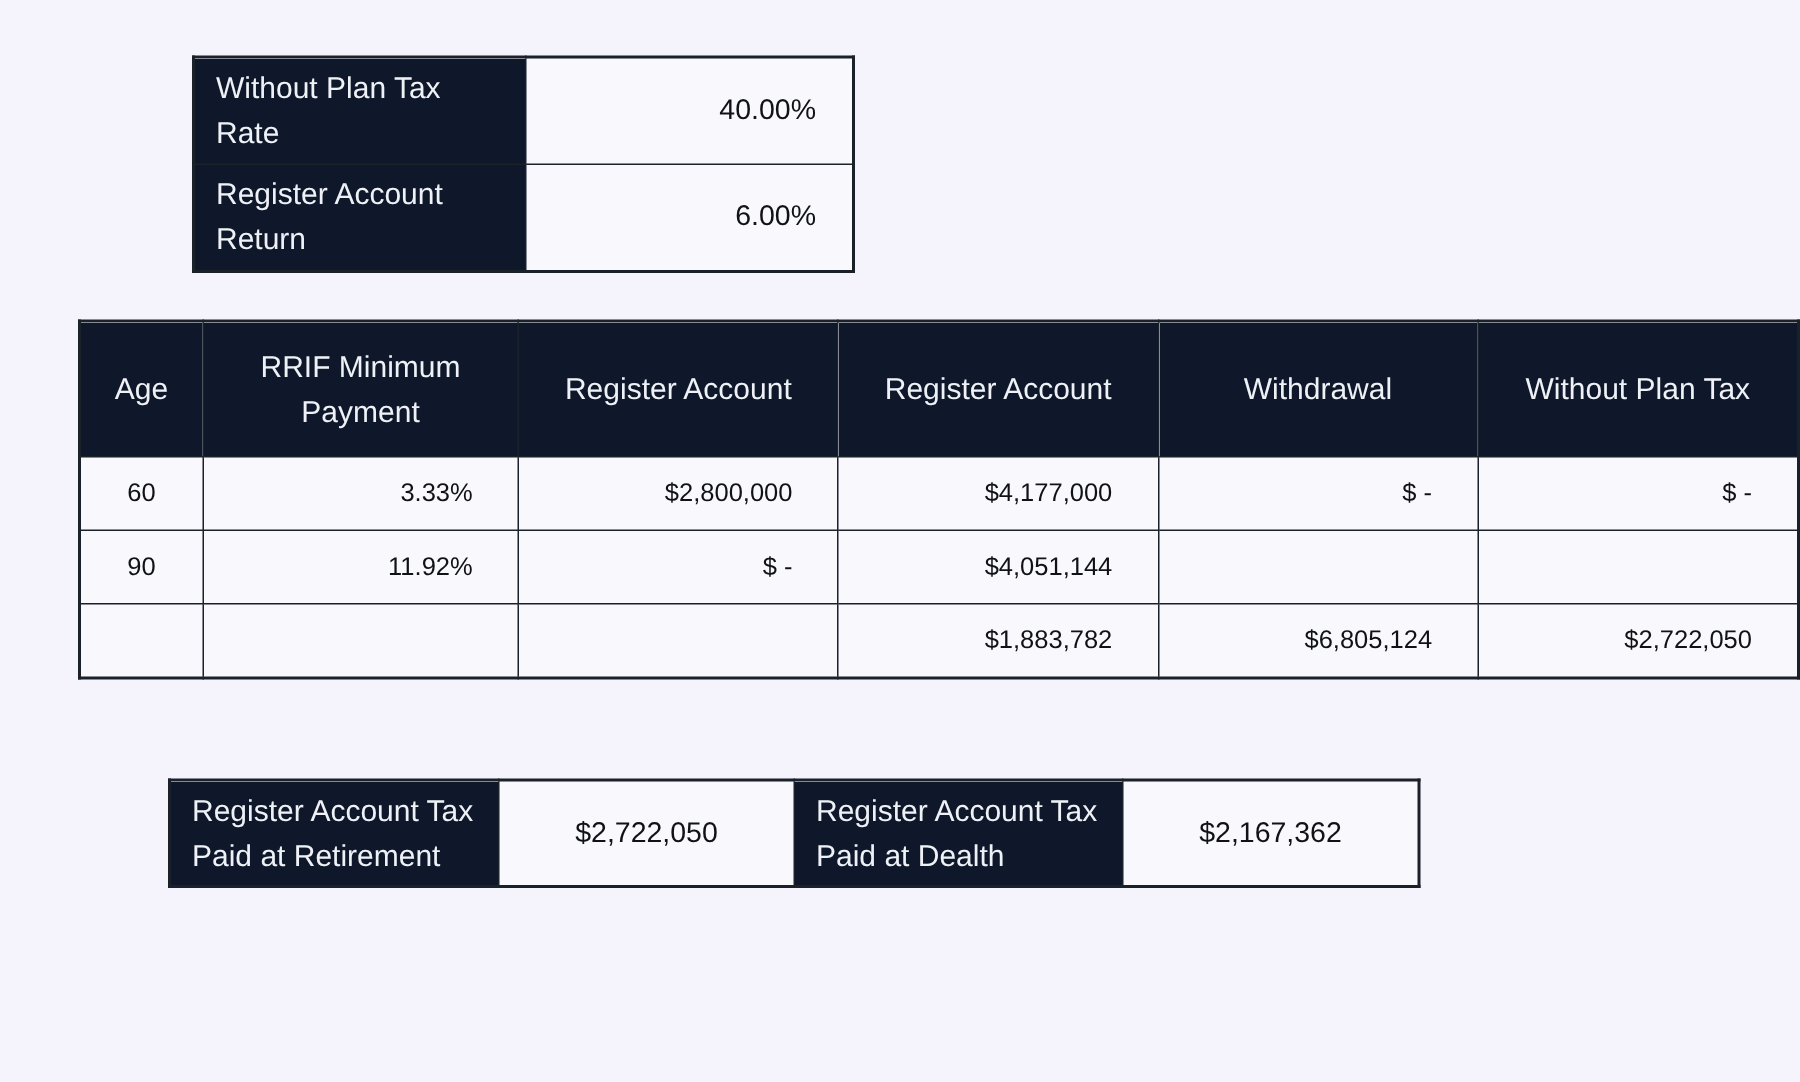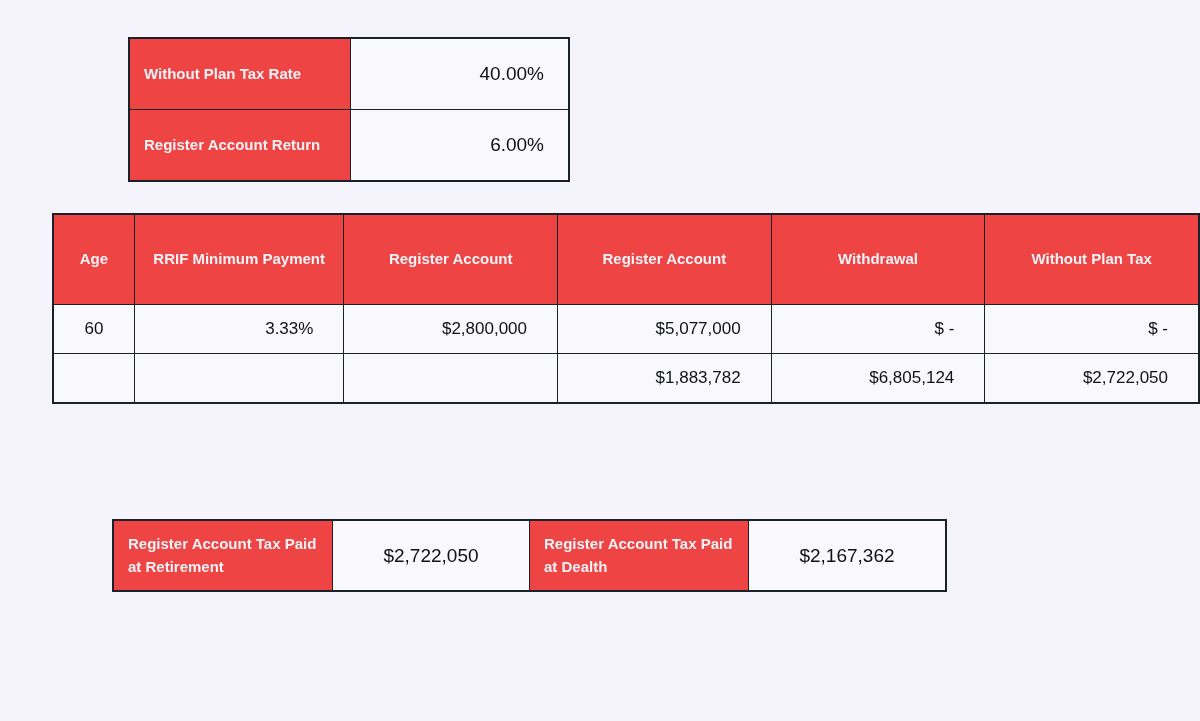--- a/index.html
+++ b/index.html
@@ -15,24 +15,24 @@
     position: absolute;
     table-layout: fixed;
     border: 2px solid #1b2129;
   }
   td, th {
     border: 1.5px solid #1b2129;
     vertical-align: middle;
     overflow: hidden;
   }
   .hdr {
-    background: #ef4444;
+    background: #0f172a;
     color: #eef2f6;
-    font-weight: bold;
-    font-size: 15px;
+    font-weight: normal;
+    font-size: 20px;
     line-height: 1.5;
   }
   .hdr-center { text-align: center; padding: 11px 6px; }
   .hdr-left   { text-align: left; padding: 0 10px 0 14px; }
   .val {
     background: #f8f8fd;
     color: #101216;
     font-weight: normal;
   }
   .val-right  { text-align: right; padding-right: 30px; font-size: 17px; }
@@ -85,23 +85,31 @@
       <th class="hdr hdr-center c-wide">Register Account</th>
       <th class="hdr hdr-center c-wide">Withdrawal</th>
       <th class="hdr hdr-center c-wide">Without Plan Tax</th>
     </tr>
   </thead>
   <tbody>
     <tr>
       <td class="val val-center c-age">60</td>
       <td class="val val-right c-wide">3.33%</td>
       <td class="val val-right c-wide">$2,800,000</td>
-      <td class="val val-right c-wide">$5,077,000</td>
+      <td class="val val-right c-wide">$4,177,000</td>
       <td class="val val-right c-wide">$ -</td>
       <td class="val val-right c-wide">$ -</td>
+    </tr>
+    <tr>
+      <td class="val val-center c-age">90</td>
+      <td class="val val-right c-wide">11.92%</td>
+      <td class="val val-right c-wide">$ -</td>
+      <td class="val val-right c-wide">$4,051,144</td>
+      <td class="val val-right c-wide"></td>
+      <td class="val val-right c-wide"></td>
     </tr>
     <tr>
       <td class="val val-center c-age"></td>
       <td class="val val-right c-wide"></td>
       <td class="val val-right c-wide"></td>
       <td class="val val-right c-wide">$1,883,782</td>
       <td class="val val-right c-wide">$6,805,124</td>
       <td class="val val-right c-wide">$2,722,050</td>
     </tr>
   </tbody>

